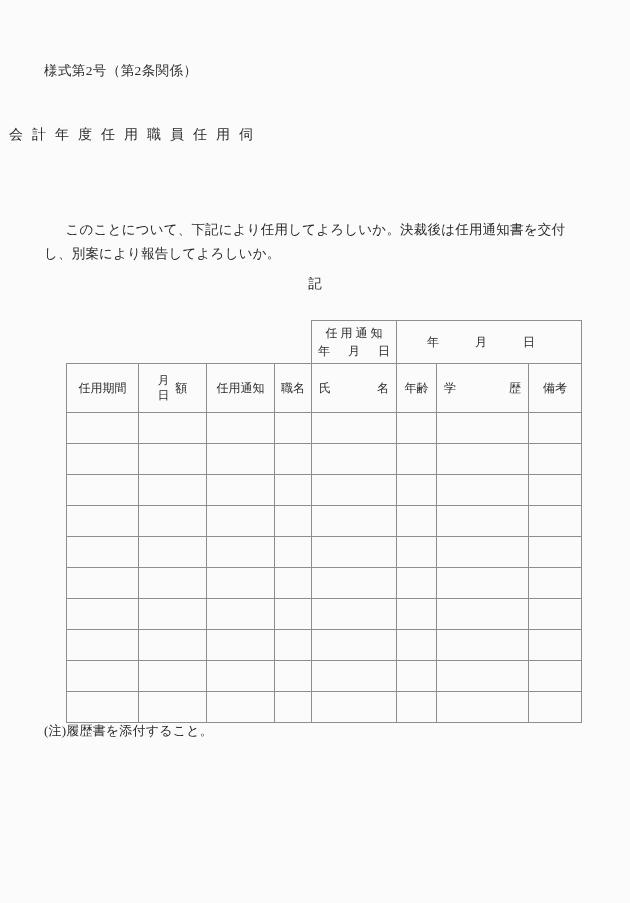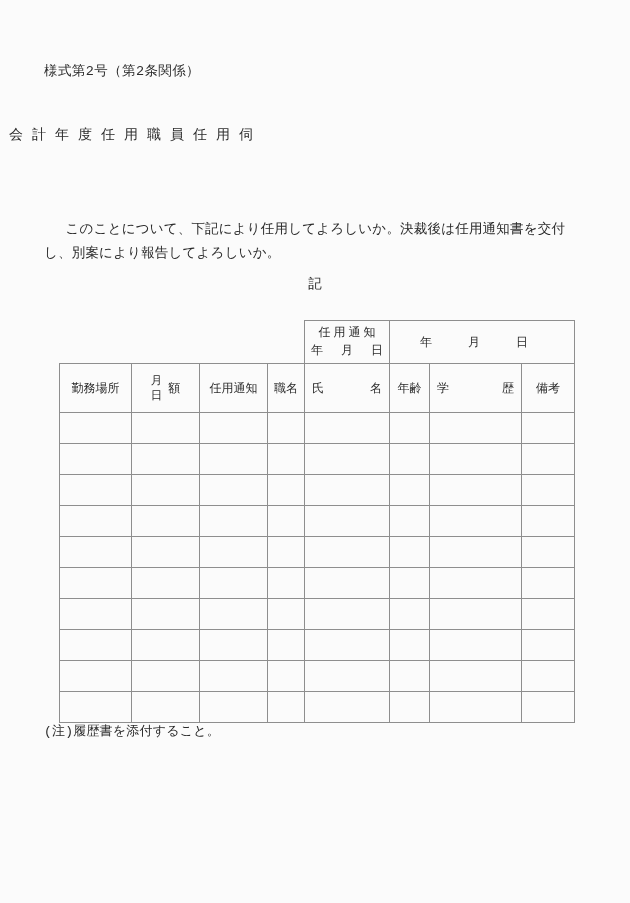--- a/index.html
+++ b/index.html
@@ -11,21 +11,20 @@
     height: 903px;
     background: #fbfbfb;
     font-family: "Liberation Serif", "DejaVu Serif", serif;
     color: #2b2b2b;
     position: relative;
     overflow: hidden;
   }
   .page {
     position: absolute;
     inset: 0;
-    font-family: Liberation Mono, monospace;
   }
 
   
   .form-no {
     position: absolute;
     left: 44px;
     top: 62px;
     font-size: 13.5px;
     letter-spacing: 0.4px;
     white-space: nowrap;
@@ -63,21 +62,21 @@
     left: 0;
     right: 0;
     top: 275px;
     text-align: center;
     font-size: 13.5px;
   }
 
   
   .form-table {
     position: absolute;
-    left: 59px;
+    left: 66px;
     top: 320px;
     width: 515px;
     border-collapse: collapse;
     table-layout: fixed;
   }
   .form-table td {
     border: 1px solid #8e8e8e;
     font-size: 12px;
     padding: 0;
     text-align: center;
@@ -172,21 +171,21 @@
         <td class="notify-label">
           <div class="ln1">任用通知</div>
           <div class="ln2">年　月　日</div>
         </td>
         <td class="date-wide" colspan="3">
           <span class="d-y">年</span><span class="d-m">月</span><span class="d-d">日</span>
         </td>
       </tr>
 
       <tr class="r-head">
-        <td>勤務場所</td>
+        <td>任用期間</td>
         <td>
           <div class="md-amount">
             <span class="stack">
               <span>月</span>
               <span>日</span>
             </span>
             <span class="amt">額</span>
           </div>
         </td>
         <td>任用通知</td>

